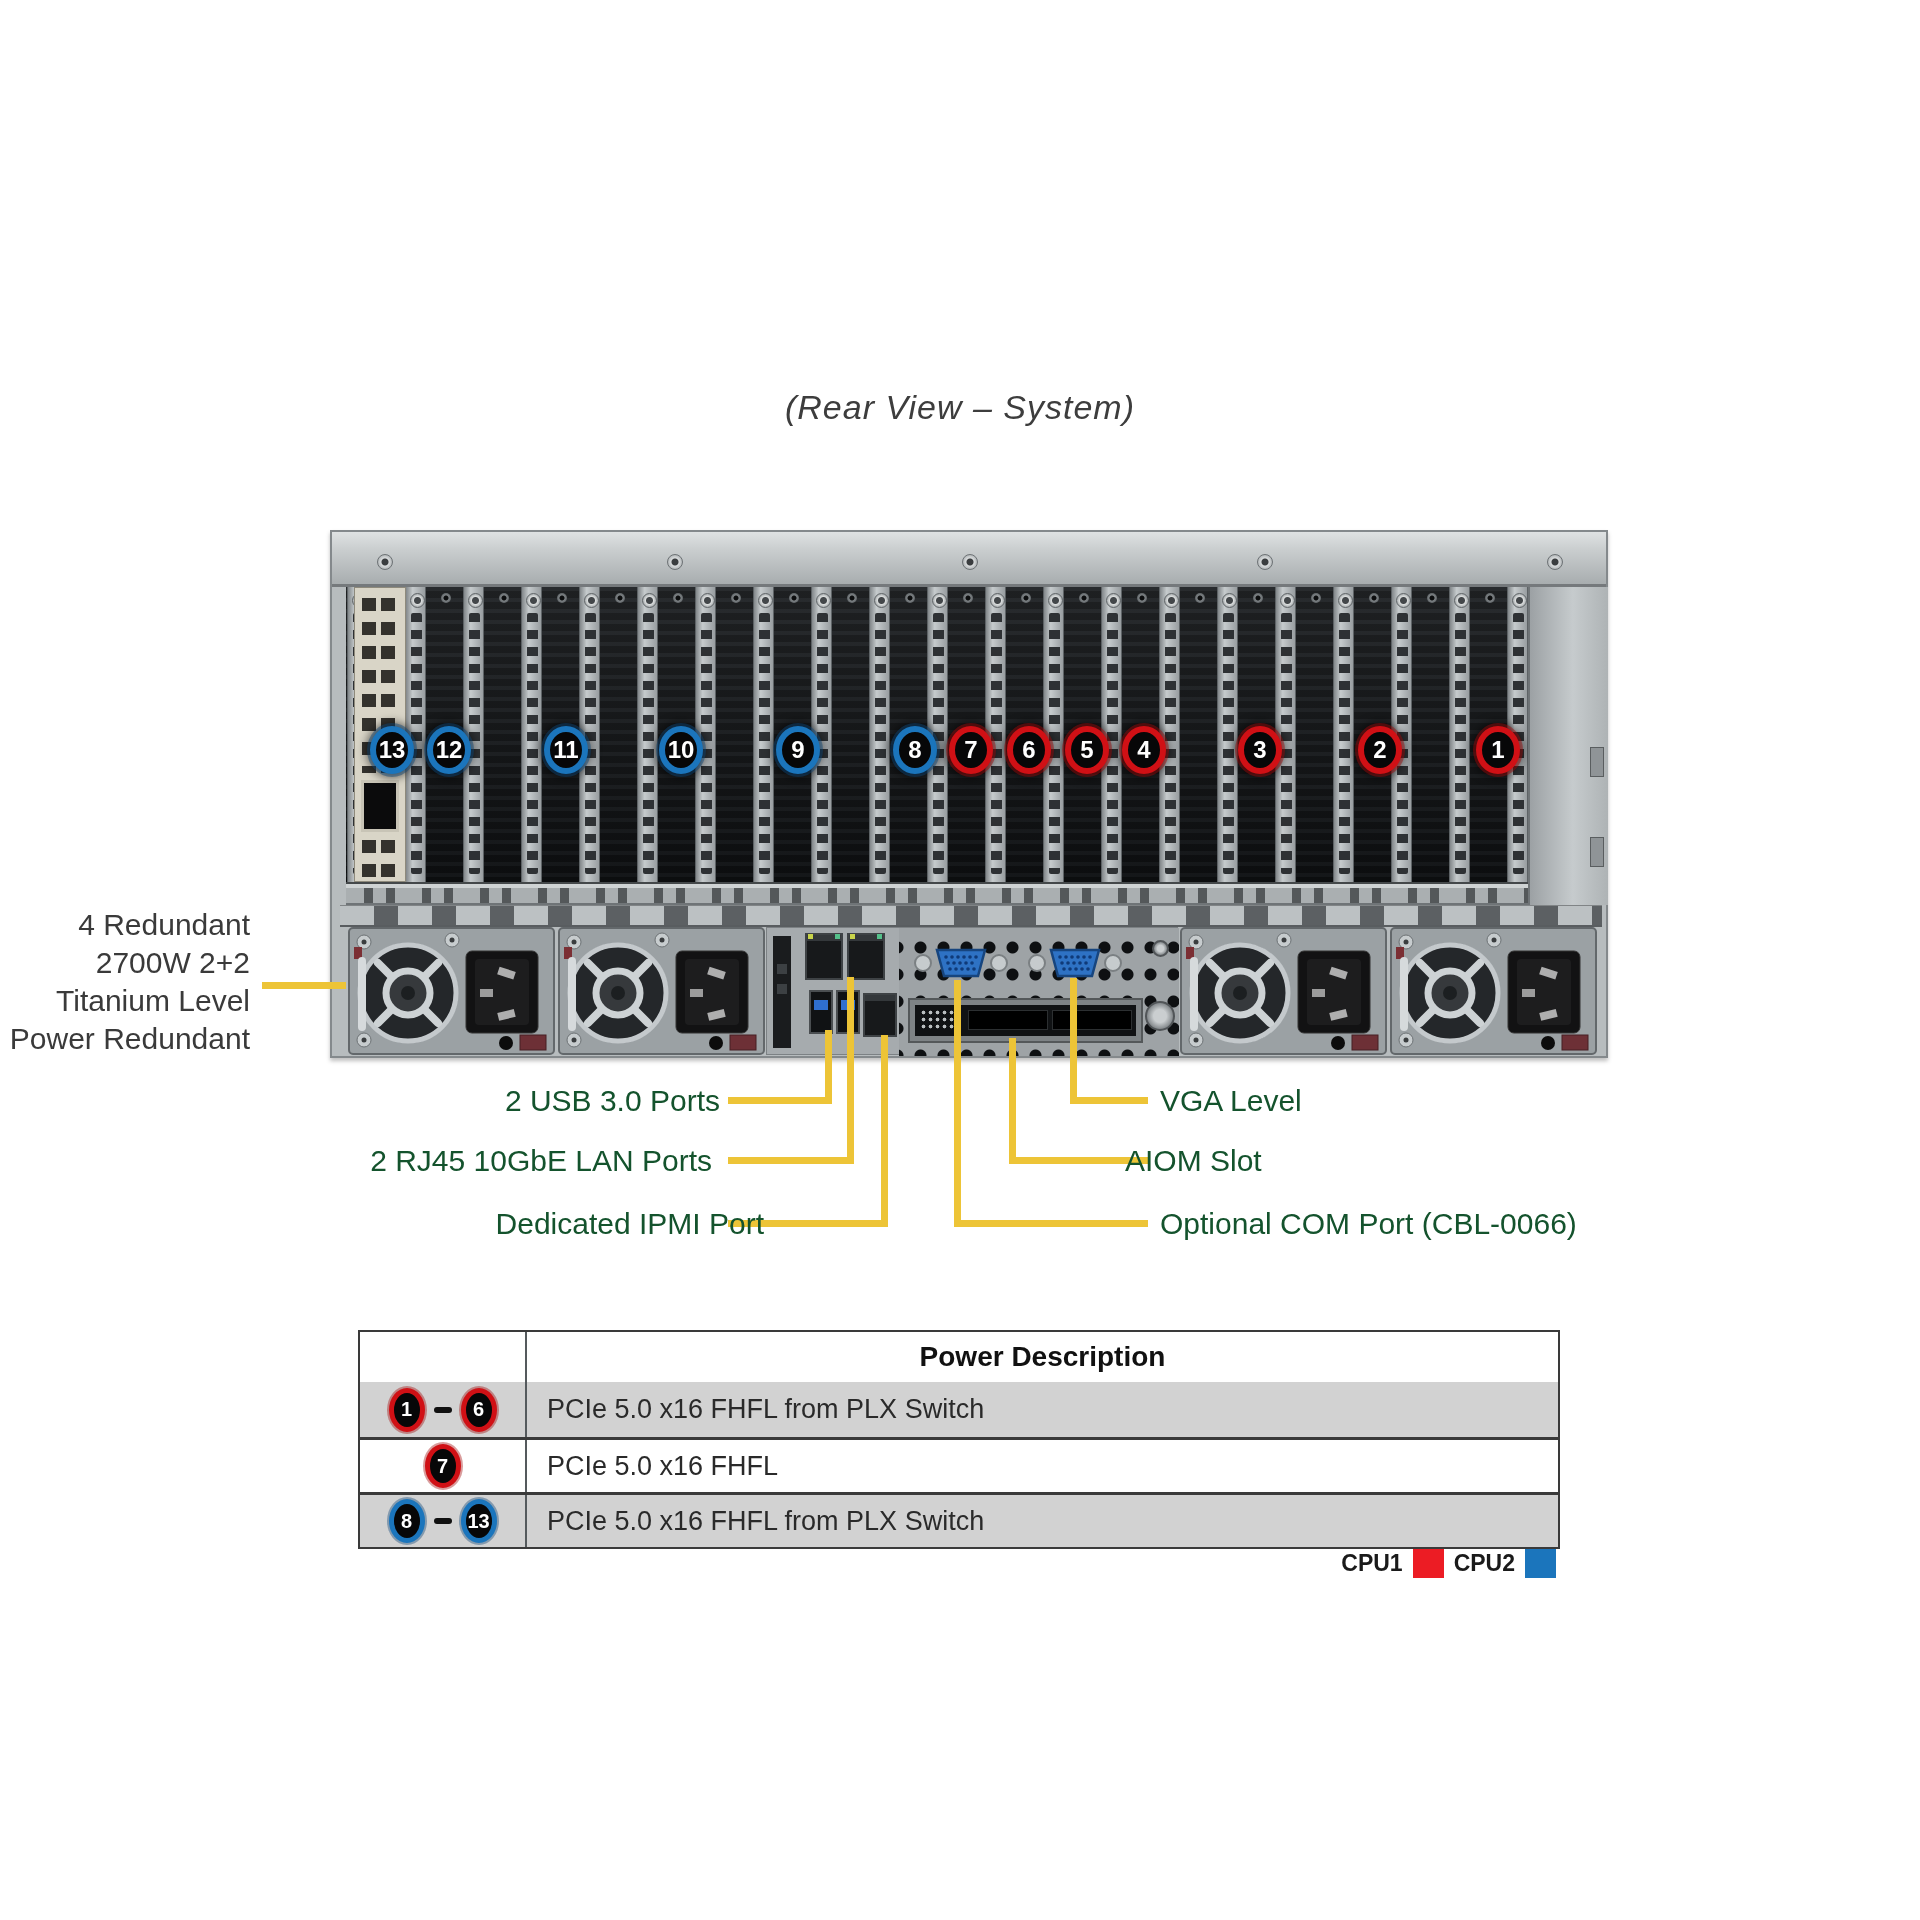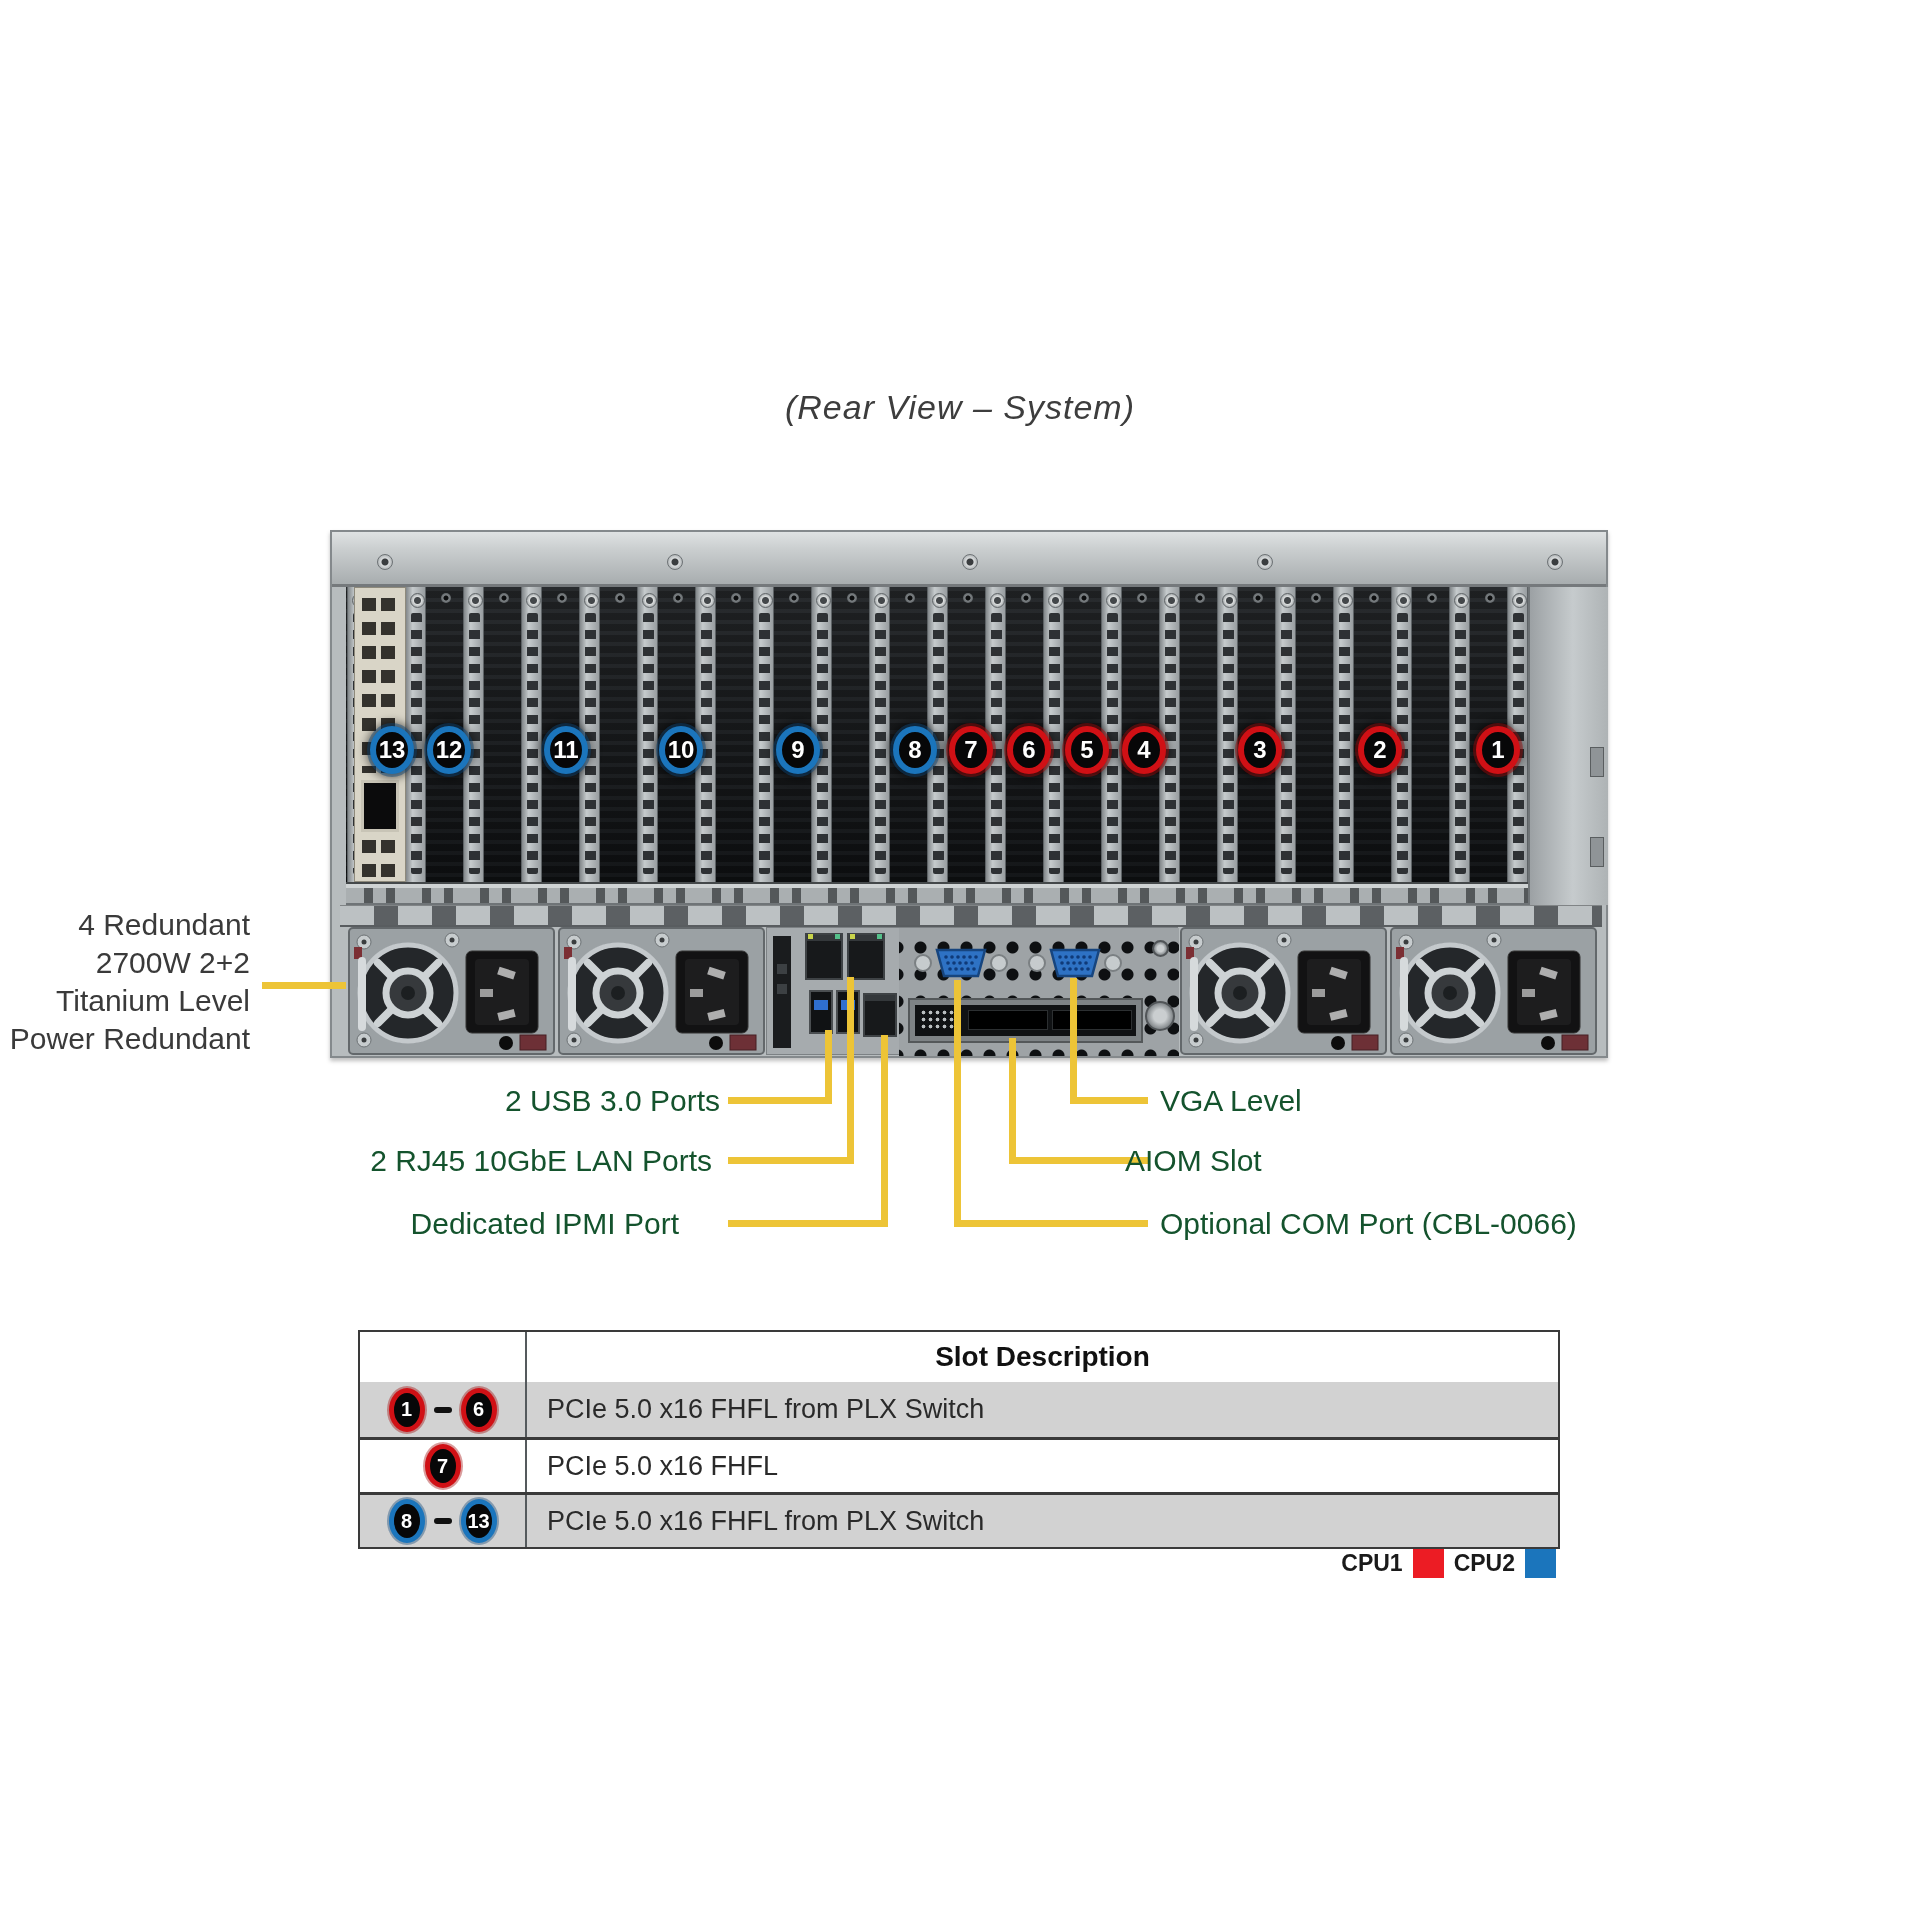--- a/index.html
+++ b/index.html
@@ -338,29 +338,29 @@
   <div class="abs yline" style="left:728px; top:1220px; width:160px; height:7px;"></div>
   <div class="abs yline" style="left:1070px; top:978px;  width:7px; height:126px;"></div>
   <div class="abs yline" style="left:1070px; top:1097px; width:78px; height:7px;"></div>
   <div class="abs yline" style="left:1009px; top:1038px; width:7px; height:126px;"></div>
   <div class="abs yline" style="left:1009px; top:1157px; width:139px; height:7px;"></div>
   <div class="abs yline" style="left:954px; top:980px;  width:7px; height:247px;"></div>
   <div class="abs yline" style="left:954px; top:1220px; width:194px; height:7px;"></div>
 
   <div class="abs callout c-left" style="right:1200px; top:1083px;">2 USB 3.0 Ports</div>
   <div class="abs callout c-left" style="right:1208px; top:1143px;">2 RJ45 10GbE LAN Ports</div>
-  <div class="abs callout c-left" style="right:1241px; top:1206px;">Dedicated IPMI Port</div>
+  <div class="abs callout c-left" style="right:1156px; top:1206px;">Dedicated IPMI Port</div>
   <div class="abs callout" style="left:1160px; top:1083px;">VGA Level</div>
   <div class="abs callout" style="left:1125px; top:1143px;">AIOM Slot</div>
   <div class="abs callout" style="left:1160px; top:1206px;">Optional COM Port (CBL-0066)</div>
 
   <div id="slot-table" class="abs">
     <div class="t-row t-header">
       <div class="t-badge-cell"></div>
-      <div class="t-desc-cell">Slot Description</div>
+      <div class="t-desc-cell">Power Description</div>
     </div>
     <div id="t-body">
         <div class="t-row t-data t-shaded">
           <div class="t-badge-cell">
             <div class="t-badge cpu1">1</div>
             <div class="t-dash"></div>
             <div class="t-badge cpu1">6</div>
           </div>
           <div class="t-desc-cell">PCIe 5.0 x16 FHFL from PLX Switch</div>
         </div>

